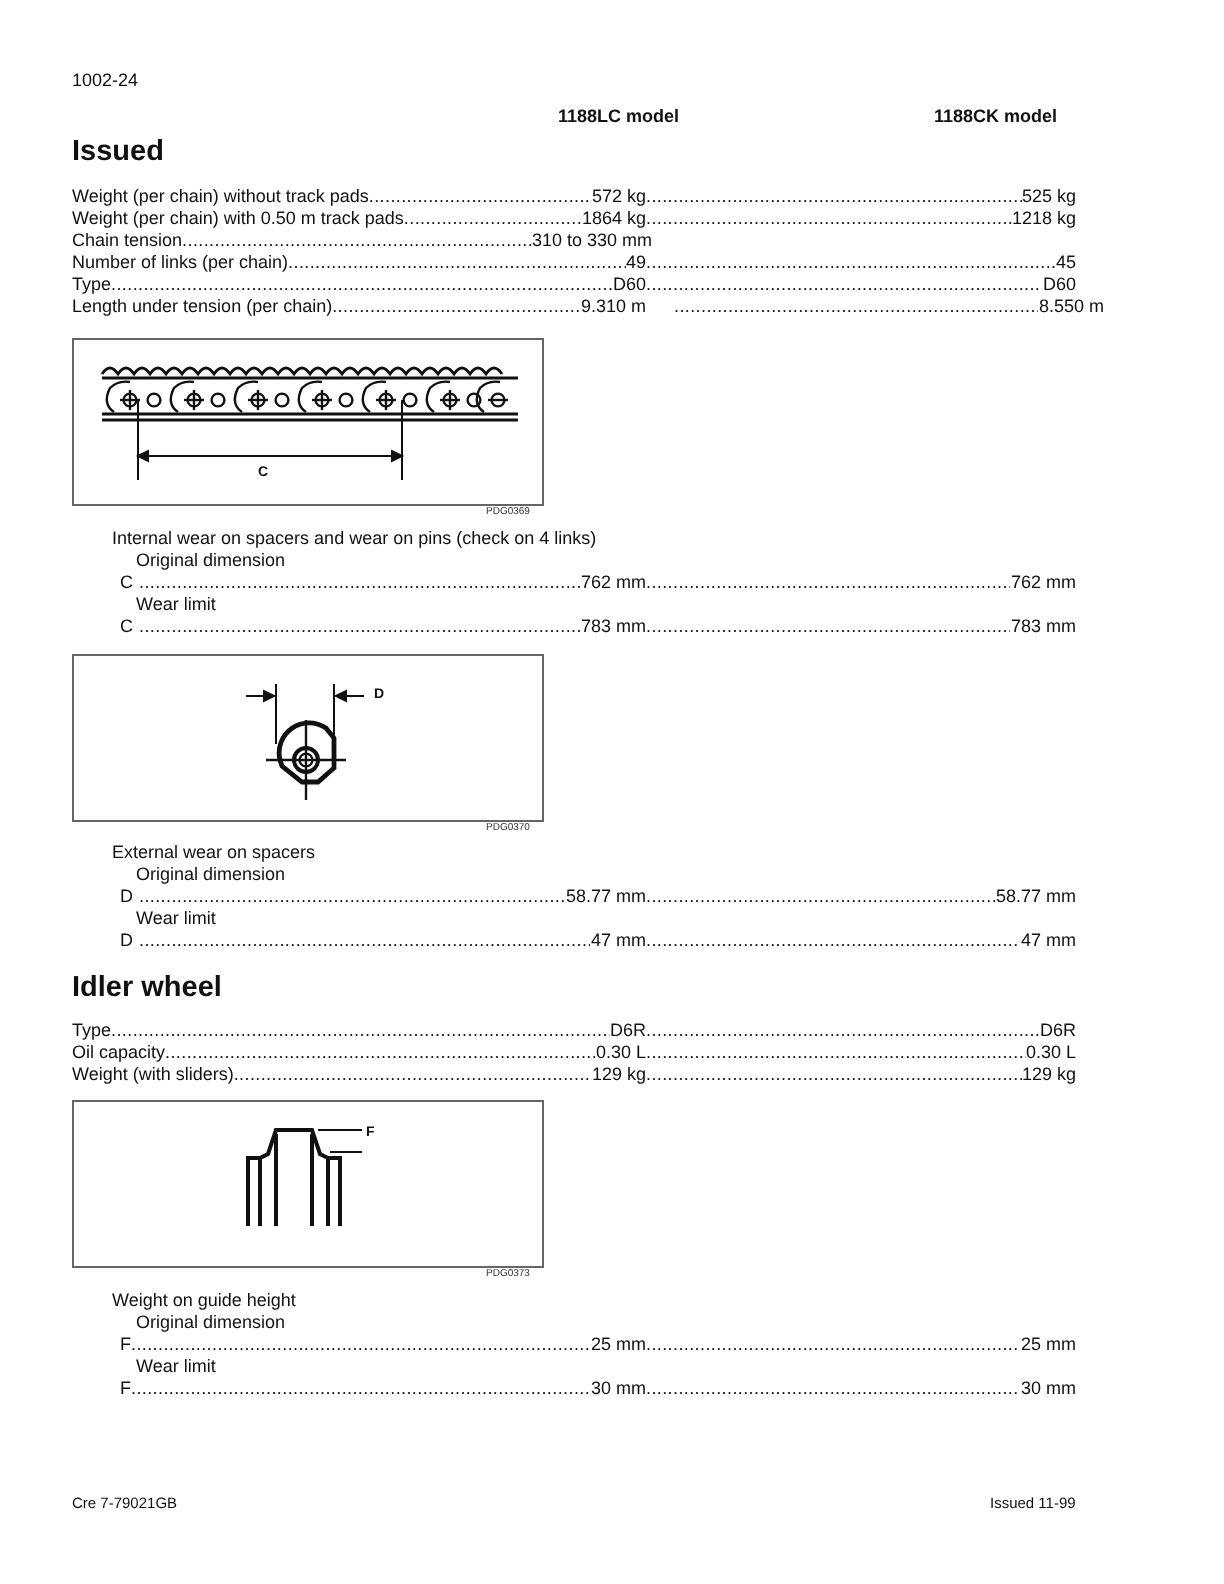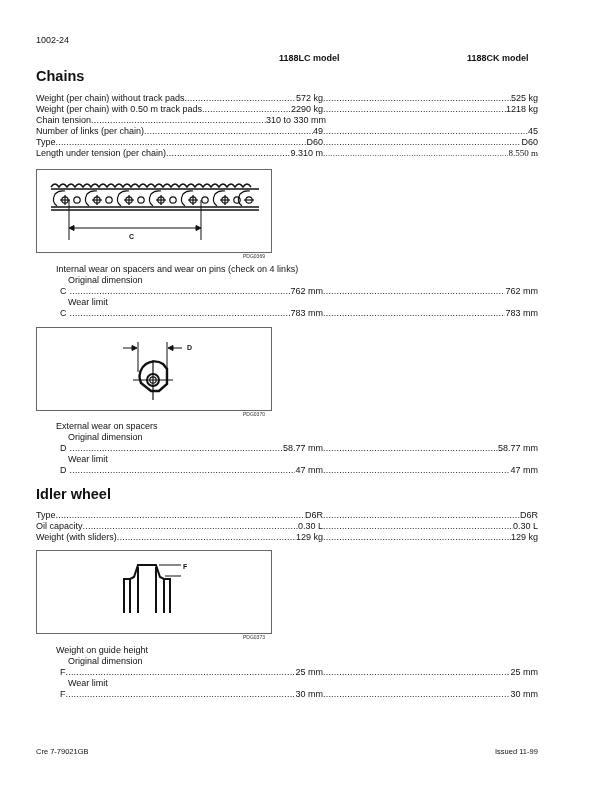--- a/index.html
+++ b/index.html
@@ -26,21 +26,21 @@
   .footer { top: 747px; font-size: 7.5px; }
   svg { display: block; }
 </style>
 </head>
 <body>
 
 <div class="abs pagenum">1002-24</div>
 <div class="abs colhead lc">1188LC model</div>
 <div class="abs colhead ck">1188CK model</div>
 
-<h2 class="sec" style="top:68px;">Chains</h2>
+<h2 class="sec" style="top:68px;">Issued</h2>
 
 <div class="row" style="top:93px;">
   <div class="c1" style="width:287px;">
       <div class="lead">
         <span class="lbl">Weight (per chain) without track pads</span>
         <span class="dots"></span>
         <span class="val">572 kg</span>
       </div>
     </div>
   <div class="c2" style="left:287px;width:215px;">
@@ -48,21 +48,21 @@
         <span class="dots"></span>
         <span class="val">525 kg</span>
       </div>
     </div>
 </div>
 <div class="row" style="top:104px;">
   <div class="c1" style="width:287px;">
       <div class="lead">
         <span class="lbl">Weight (per chain) with 0.50 m track pads</span>
         <span class="dots"></span>
-        <span class="val">2290 kg</span>
+        <span class="val">1864 kg</span>
       </div>
     </div>
   <div class="c2" style="left:287px;width:215px;">
       <div class="lead">
         <span class="dots"></span>
         <span class="val">1218 kg</span>
       </div>
     </div>
 </div>
 <div class="row" style="top:115px;">
@@ -105,21 +105,21 @@
     </div>
 </div>
 <div class="row" style="top:148px;">
   <div class="c1" style="width:287px;">
       <div class="lead">
         <span class="lbl">Length under tension (per chain)</span>
         <span class="dots"></span>
         <span class="val">9.310 m</span>
       </div>
     </div>
-  <div class="c2" style="left:287px;width:215px;font-family:Liberation Serif, serif;">
+  <div class="c2" style="left:301px;width:215px;">
       <div class="lead">
         <span class="dots"></span>
         <span class="val">8.550 m</span>
       </div>
     </div>
 </div>
 
 <div class="figure" style="top:169px;height:82px;">
   <svg width="234" height="82" viewBox="0 0 234 82">
     <g stroke="#111" fill="none" stroke-width="1.4">

